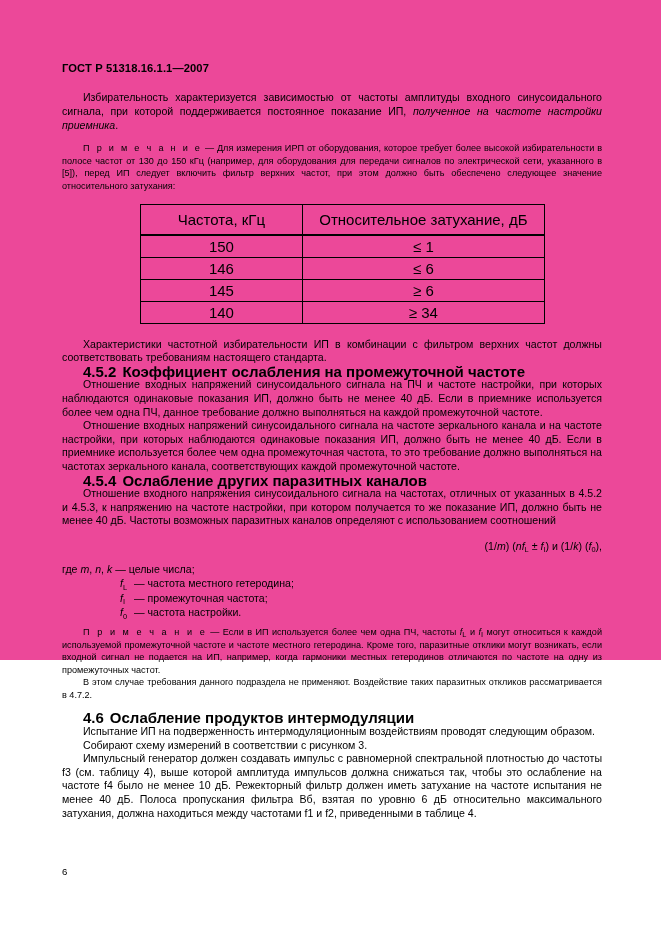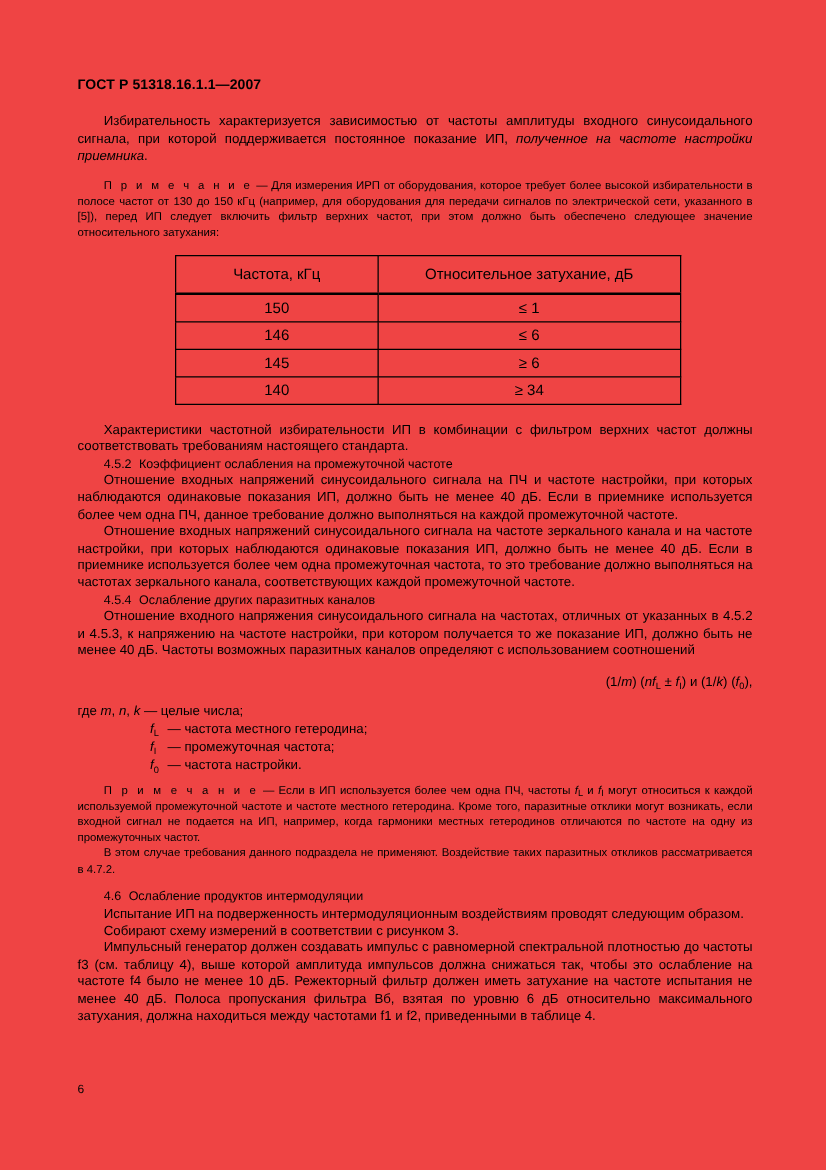--- a/index.html
+++ b/index.html
@@ -15,22 +15,22 @@
     font-family: "Liberation Sans", sans-serif;
     color: #000000;
     overflow: hidden;
   }
 
   .page {
     position: absolute;
     left: 0;
     top: 0;
     width: 661px;
-    height: 936px;
-    background: #ef4444;
+    height: 660px;
+    background: #ec4899;
   }
 
   .content {
     position: absolute;
     left: 62px;
     top: 62px;
     width: 540px;
   }
 
   .doc-header {
@@ -67,40 +67,40 @@
     margin-top: 32px;
   }
 
   .gap-s { height: 6px; }
   .gap-m { height: 10px; }
   .gap-l { height: 14px; }
 
   i, .it { font-style: italic; }
 
   .heading {
-    font-size: 10px;
-    font-weight: normal;
+    font-size: 15px;
+    font-weight: bold;
     line-height: 13.6px;
     margin: 0;
     padding-left: 21px;
   }
   .heading .num { margin-right: 6px; }
 
   
   table.spec {
     border-collapse: collapse;
     margin: 11px 0 0 78px;
     width: 405px;
     table-layout: fixed;
   }
   table.spec th,
   table.spec td {
     border: 1px solid #000000;
     text-align: center;
-    font-size: 12px;
+    font-size: 15px;
     font-weight: normal;
     padding: 0;
     height: 21px;
     line-height: 21px;
   }
   table.spec th {
     height: 29px;
     line-height: 29px;
     border-bottom-width: 2px;
   }

